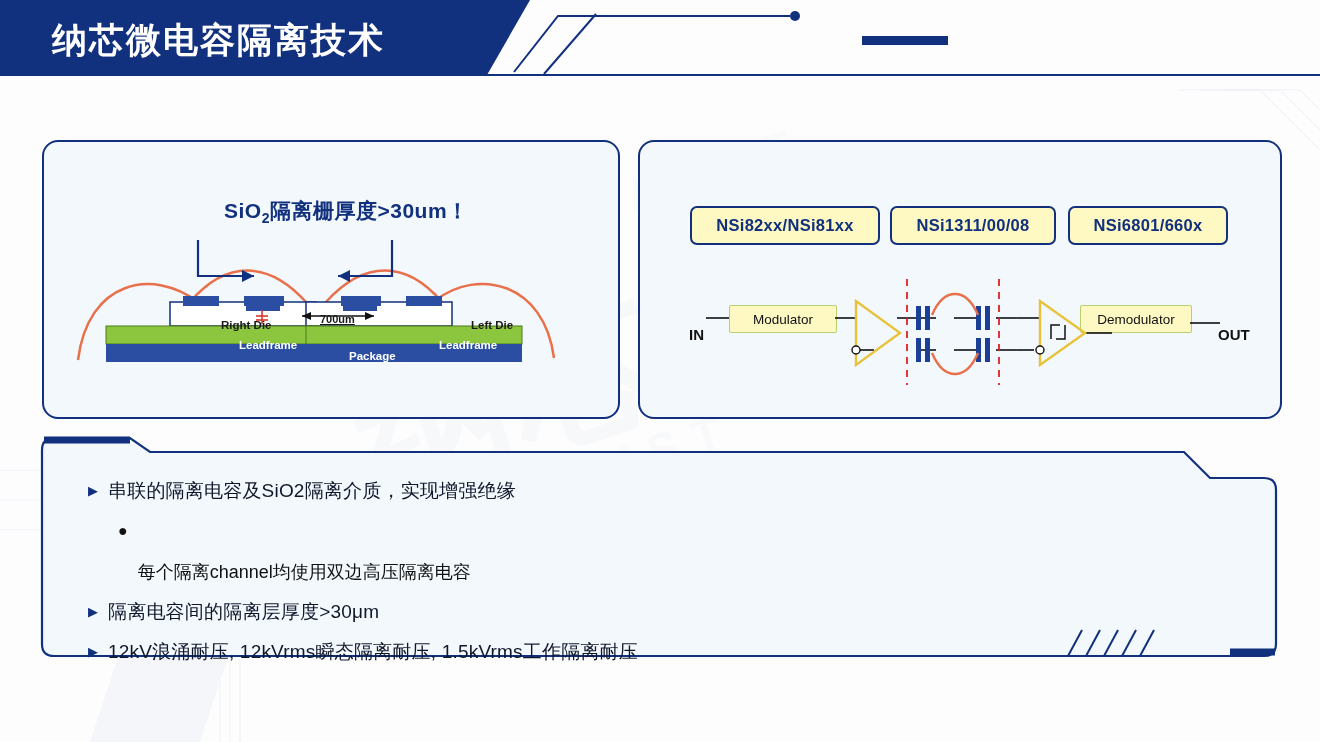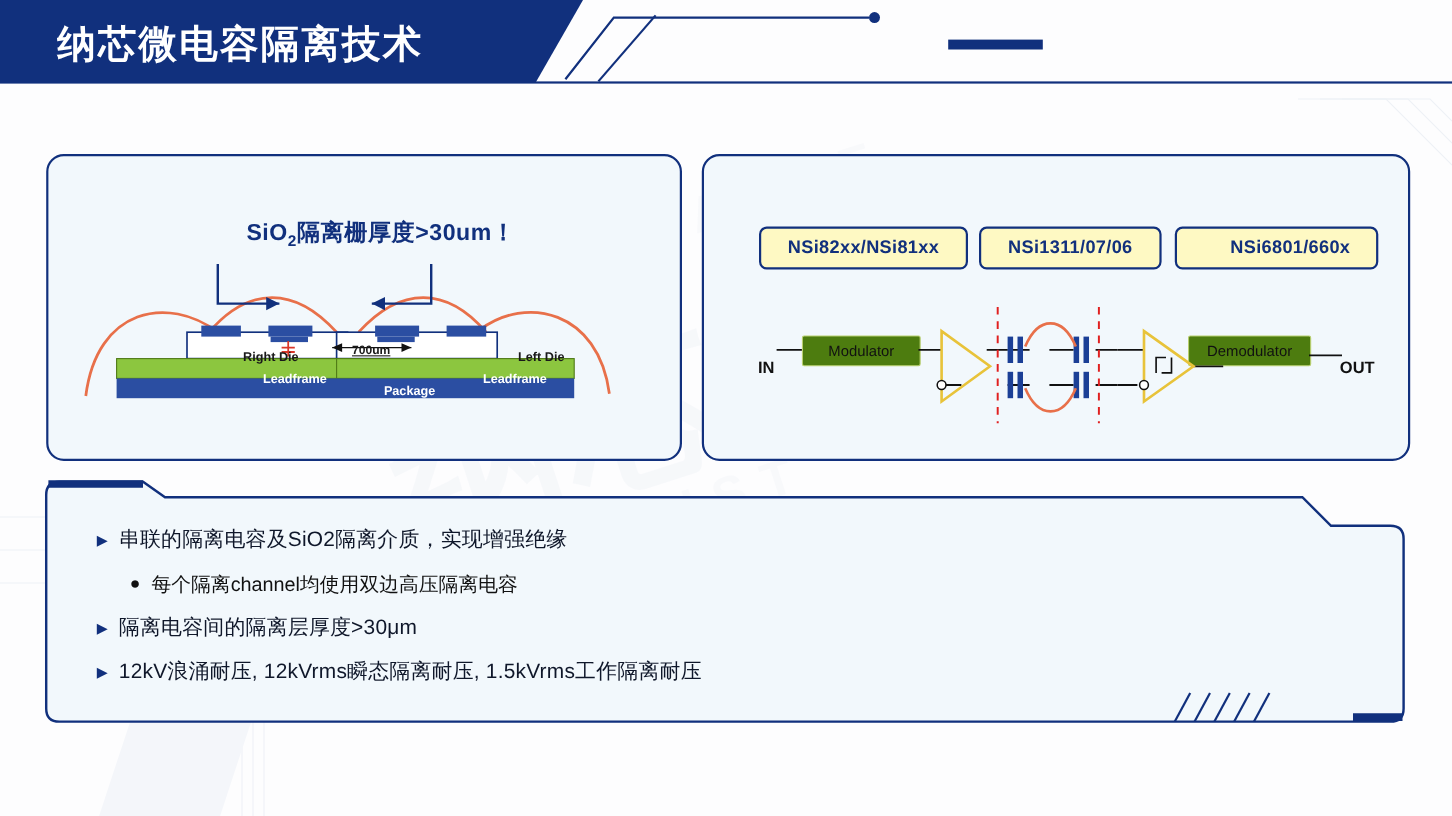--- a/index.html
+++ b/index.html
@@ -176,37 +176,37 @@
     color: #11307d;
     font-size: 16.5px;
     font-weight: 600;
     display: flex;
     align-items: center;
     justify-content: center;
     letter-spacing: 0.3px;
   }
   #chip-0 { left: 690px; width: 186px; }
   #chip-1 { left: 890px; width: 162px; }
-  #chip-2 { left: 1068px; width: 156px; padding-left: 25px; }
+  #chip-2 { left: 1068px; width: 156px; }
 
   .io-label {
     position: absolute;
     top: 326px;
     font-size: 15px;
     font-weight: 700;
     color: #111111;
   }
   #io-in { left: 689px; }
   #io-out { left: 1218px; }
 
   .blk {
     position: absolute;
     height: 26px;
     border: 1.6px solid #b8cf6e;
-    background: #4d7c0f;
+    background: #fef9c3;
     color: #111111;
     font-size: 13.5px;
     display: flex;
     align-items: center;
     justify-content: center;
     border-radius: 2px;
   }
   #blk-mod { left: 729px; top: 305px; width: 106px; }
   #blk-demod { left: 1080px; top: 305px; width: 110px; }
 
@@ -243,20 +243,21 @@
   .b-sub .dot {
     color: #111111;
     font-size: 16px;
     line-height: 26px;
     margin-right: 10px;
   }
   .b-sub .txt {
     font-size: 18px;
     color: #111111;
     line-height: 26px;
+    margin-top: 41px;
   }
 
   .stripes {
     position: absolute;
     left: 1062px;
     top: 628px;
     width: 110px;
     height: 30px;
   }
   .bg-lines {
@@ -358,21 +359,21 @@
   <div class="lbl lbl-white" style="left:200px; top:339px;">Leadframe</div>
   <div class="lbl lbl-white" style="left:400px; top:339px;">Leadframe</div>
   <div class="lbl lbl-white" style="left:310px; top:350px;">Package</div>
   <div class="lbl-700um">700um</div>
 
   <div class="panel" id="panel-right"></div>
   <div class="corner-dot" style="left:654px;  top:272px;"></div>
   <div class="corner-dot" style="left:1262px; top:272px;"></div>
 
   <div class="chip" id="chip-0">NSi82xx/NSi81xx</div>
-  <div class="chip" id="chip-1">NSi1311/07/06</div>
+  <div class="chip" id="chip-1">NSi1311/00/08</div>
   <div class="chip" id="chip-2">NSi6801/660x</div>
 
   <div class="io-label" id="io-in">IN</div>
   <div class="io-label" id="io-out">OUT</div>
   <div class="blk" id="blk-mod">Modulator</div>
   <div class="blk" id="blk-demod">Demodulator</div>
 
   <svg style="position:absolute;left:660px;top:265px;" width="600" height="120">
 
     <g stroke="#111111" stroke-width="1.6" fill="none">

